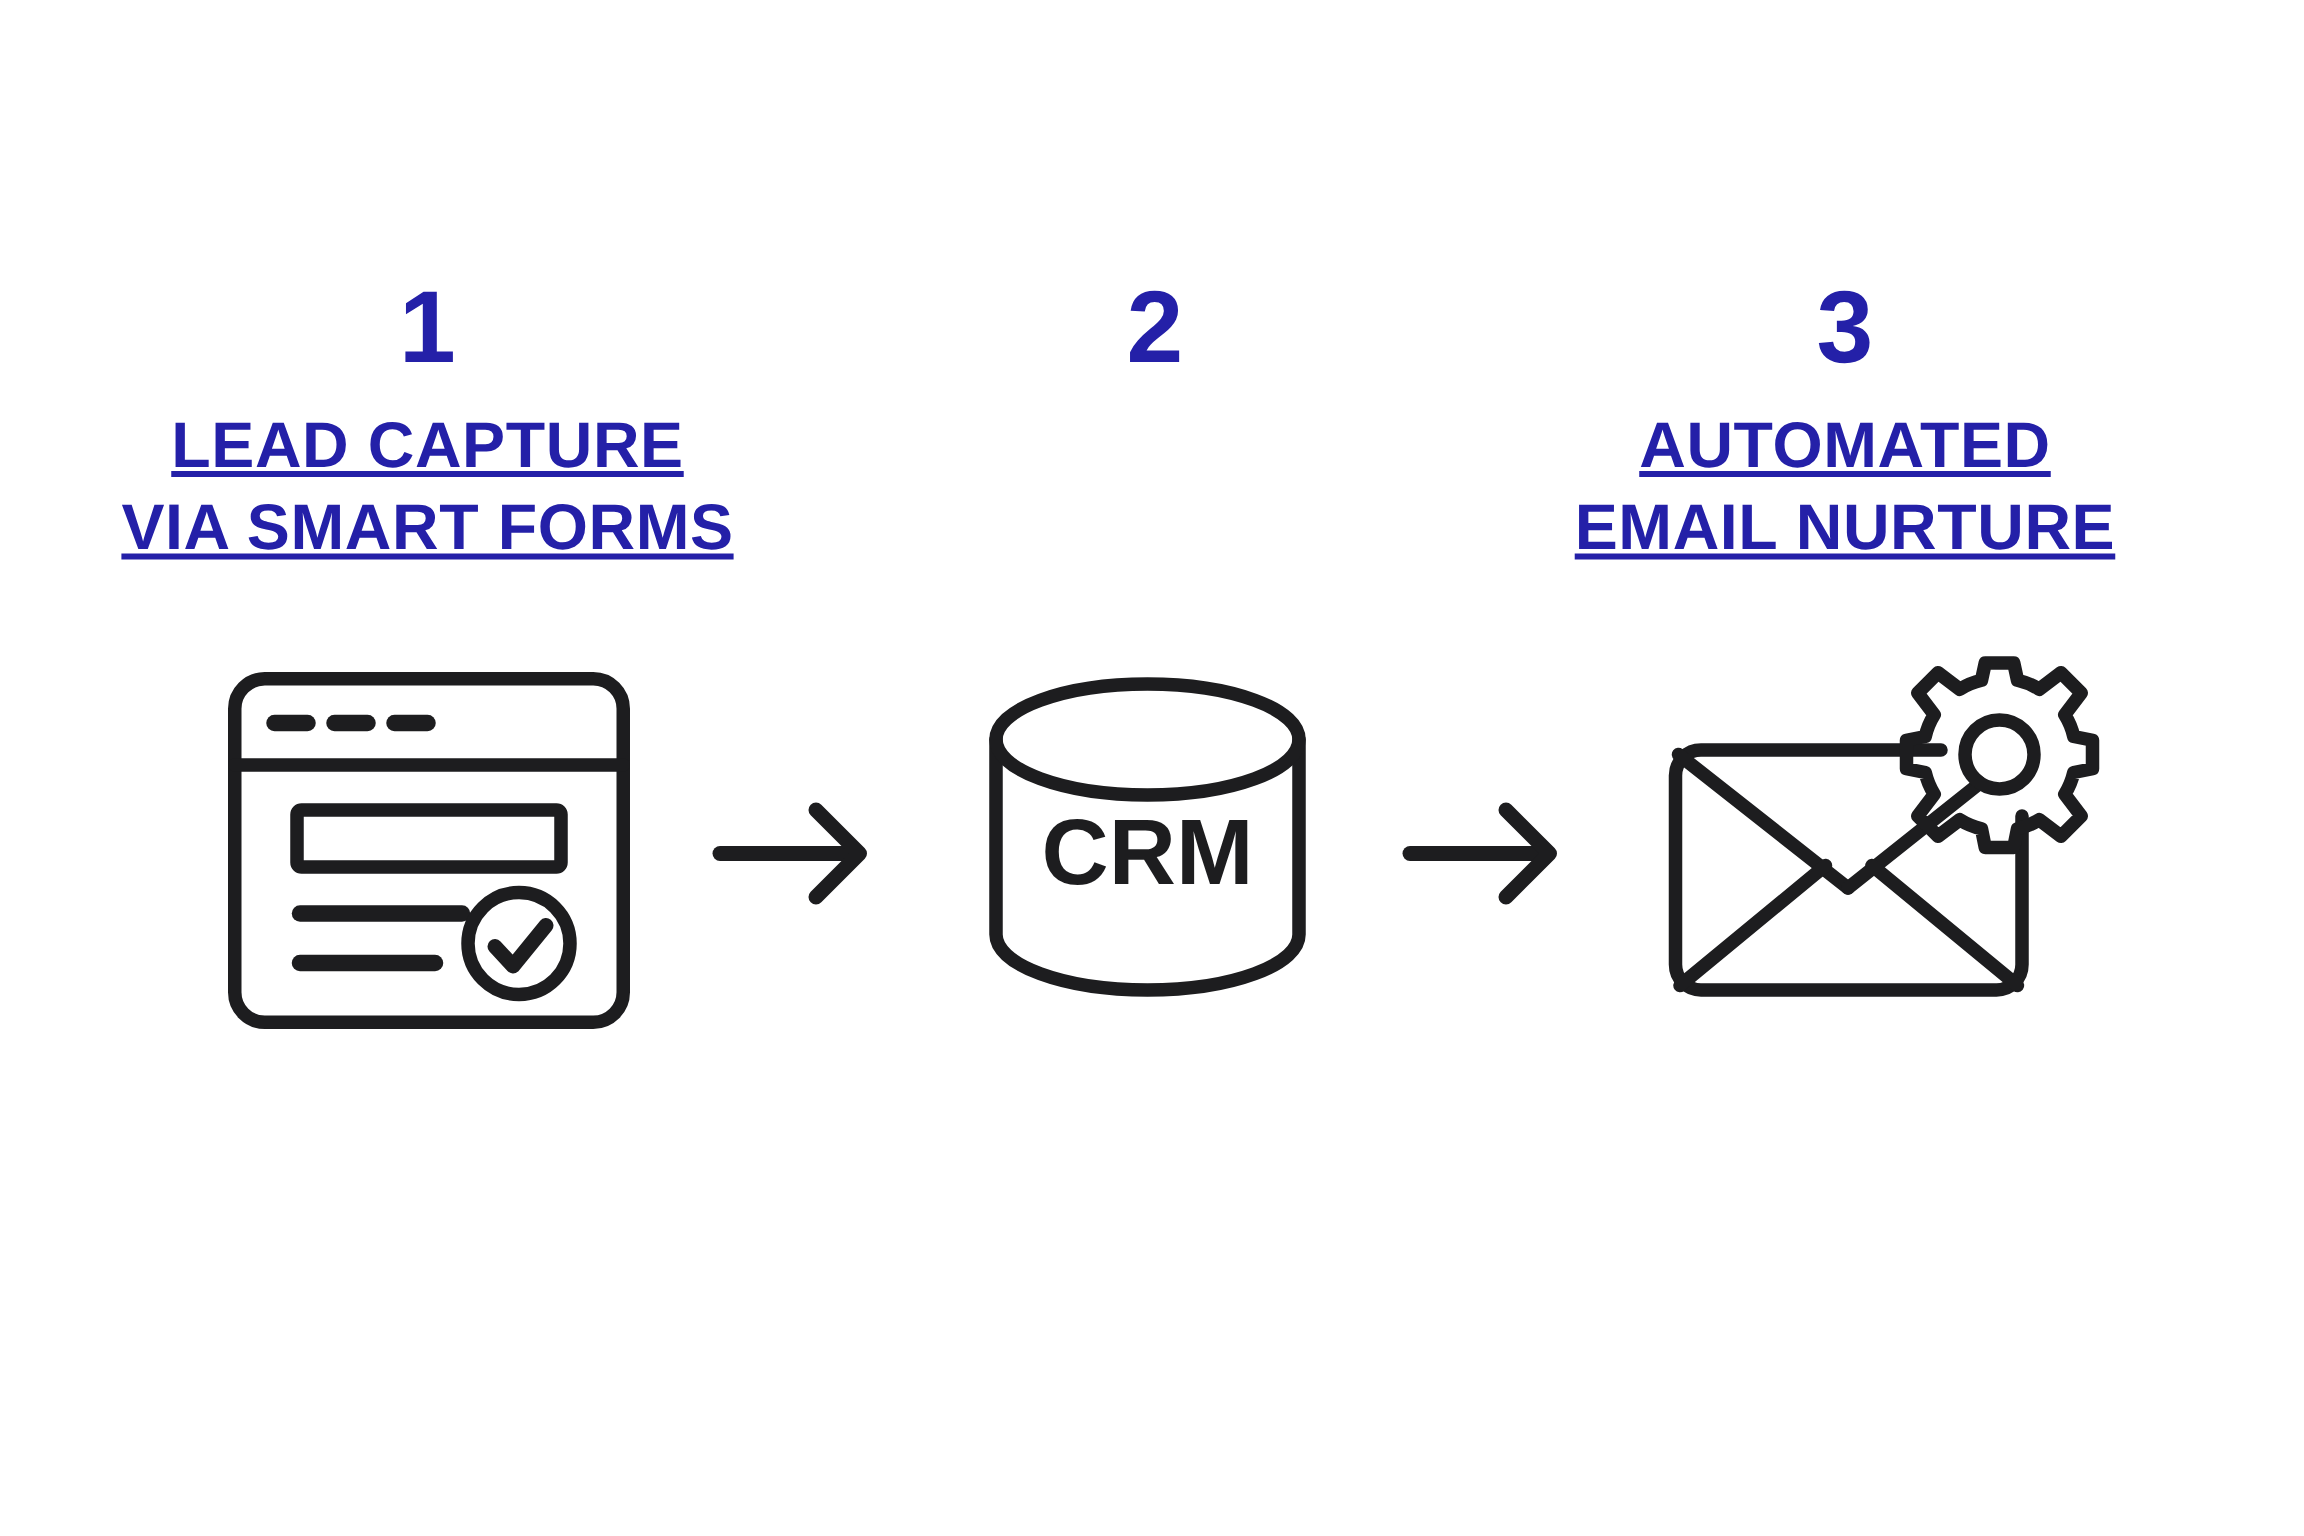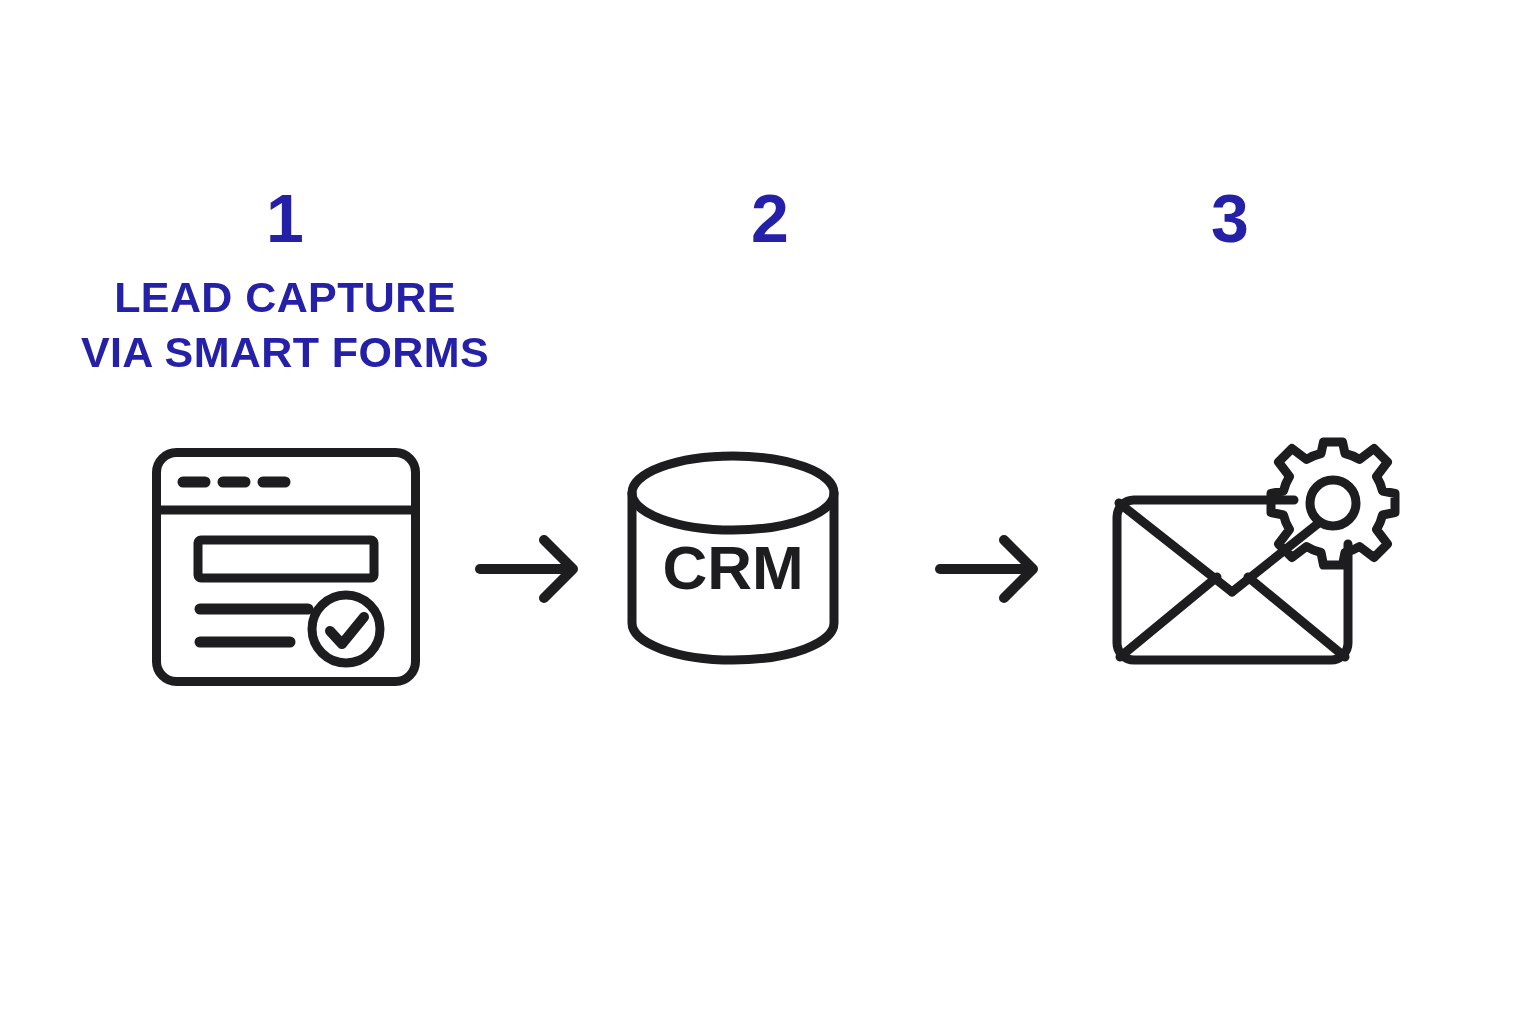--- a/index.html
+++ b/index.html
@@ -44,28 +44,29 @@
 
   .step-title {
     font-family: "Liberation Sans", sans-serif;
     font-size: 43px;
     font-weight: bold;
     line-height: 55px;
     letter-spacing: 0.4px;
     color: #2420a8;
     white-space: pre-line;
     margin: 0;
+    text-decoration: underline;
   }
 
   
   .icon-slot {
     position: absolute;
   }
   .icon-form    { left: 150px;  top: 446px; width: 272px; height: 242px; }
-  .icon-crm     { left: 620px;  top: 446px; width: 226px; height: 242px; text-align: right; }
+  .icon-crm     { left: 652px;  top: 446px; width: 226px; height: 242px; text-align: right; }
   .icon-email   { left: 1105px; top: 440px; width: 300px; height: 248px; }
 
   
   .arrow-slot {
     position: absolute;
     top: 533px;
     width: 130px;
     height: 72px;
   }
   .arrow-1 { left: 468px; }
@@ -83,20 +84,22 @@
     <div class="step-title">LEAD CAPTURE
 VIA SMART FORMS</div>
   </div>
 
   <div class="step step-2">
     <div class="step-number">2</div>
   </div>
 
   <div class="step step-3">
     <div class="step-number">3</div>
+    <div class="step-title">AUTOMATED
+EMAIL NURTURE</div>
   </div>
 
   <div class="icon-slot icon-form">
     <svg width="272" height="242" viewBox="0 0 272 242" fill="none" stroke="#1d1d1f" stroke-width="9" stroke-linecap="round" stroke-linejoin="round">
 
       <rect x="6.5" y="6.5" width="259" height="229" rx="20" ry="20"></rect>
 
       <line x1="6.5" y1="64" x2="265.5" y2="64"></line>
 
       <line x1="33" y1="36" x2="55" y2="36" stroke-width="11"></line>

